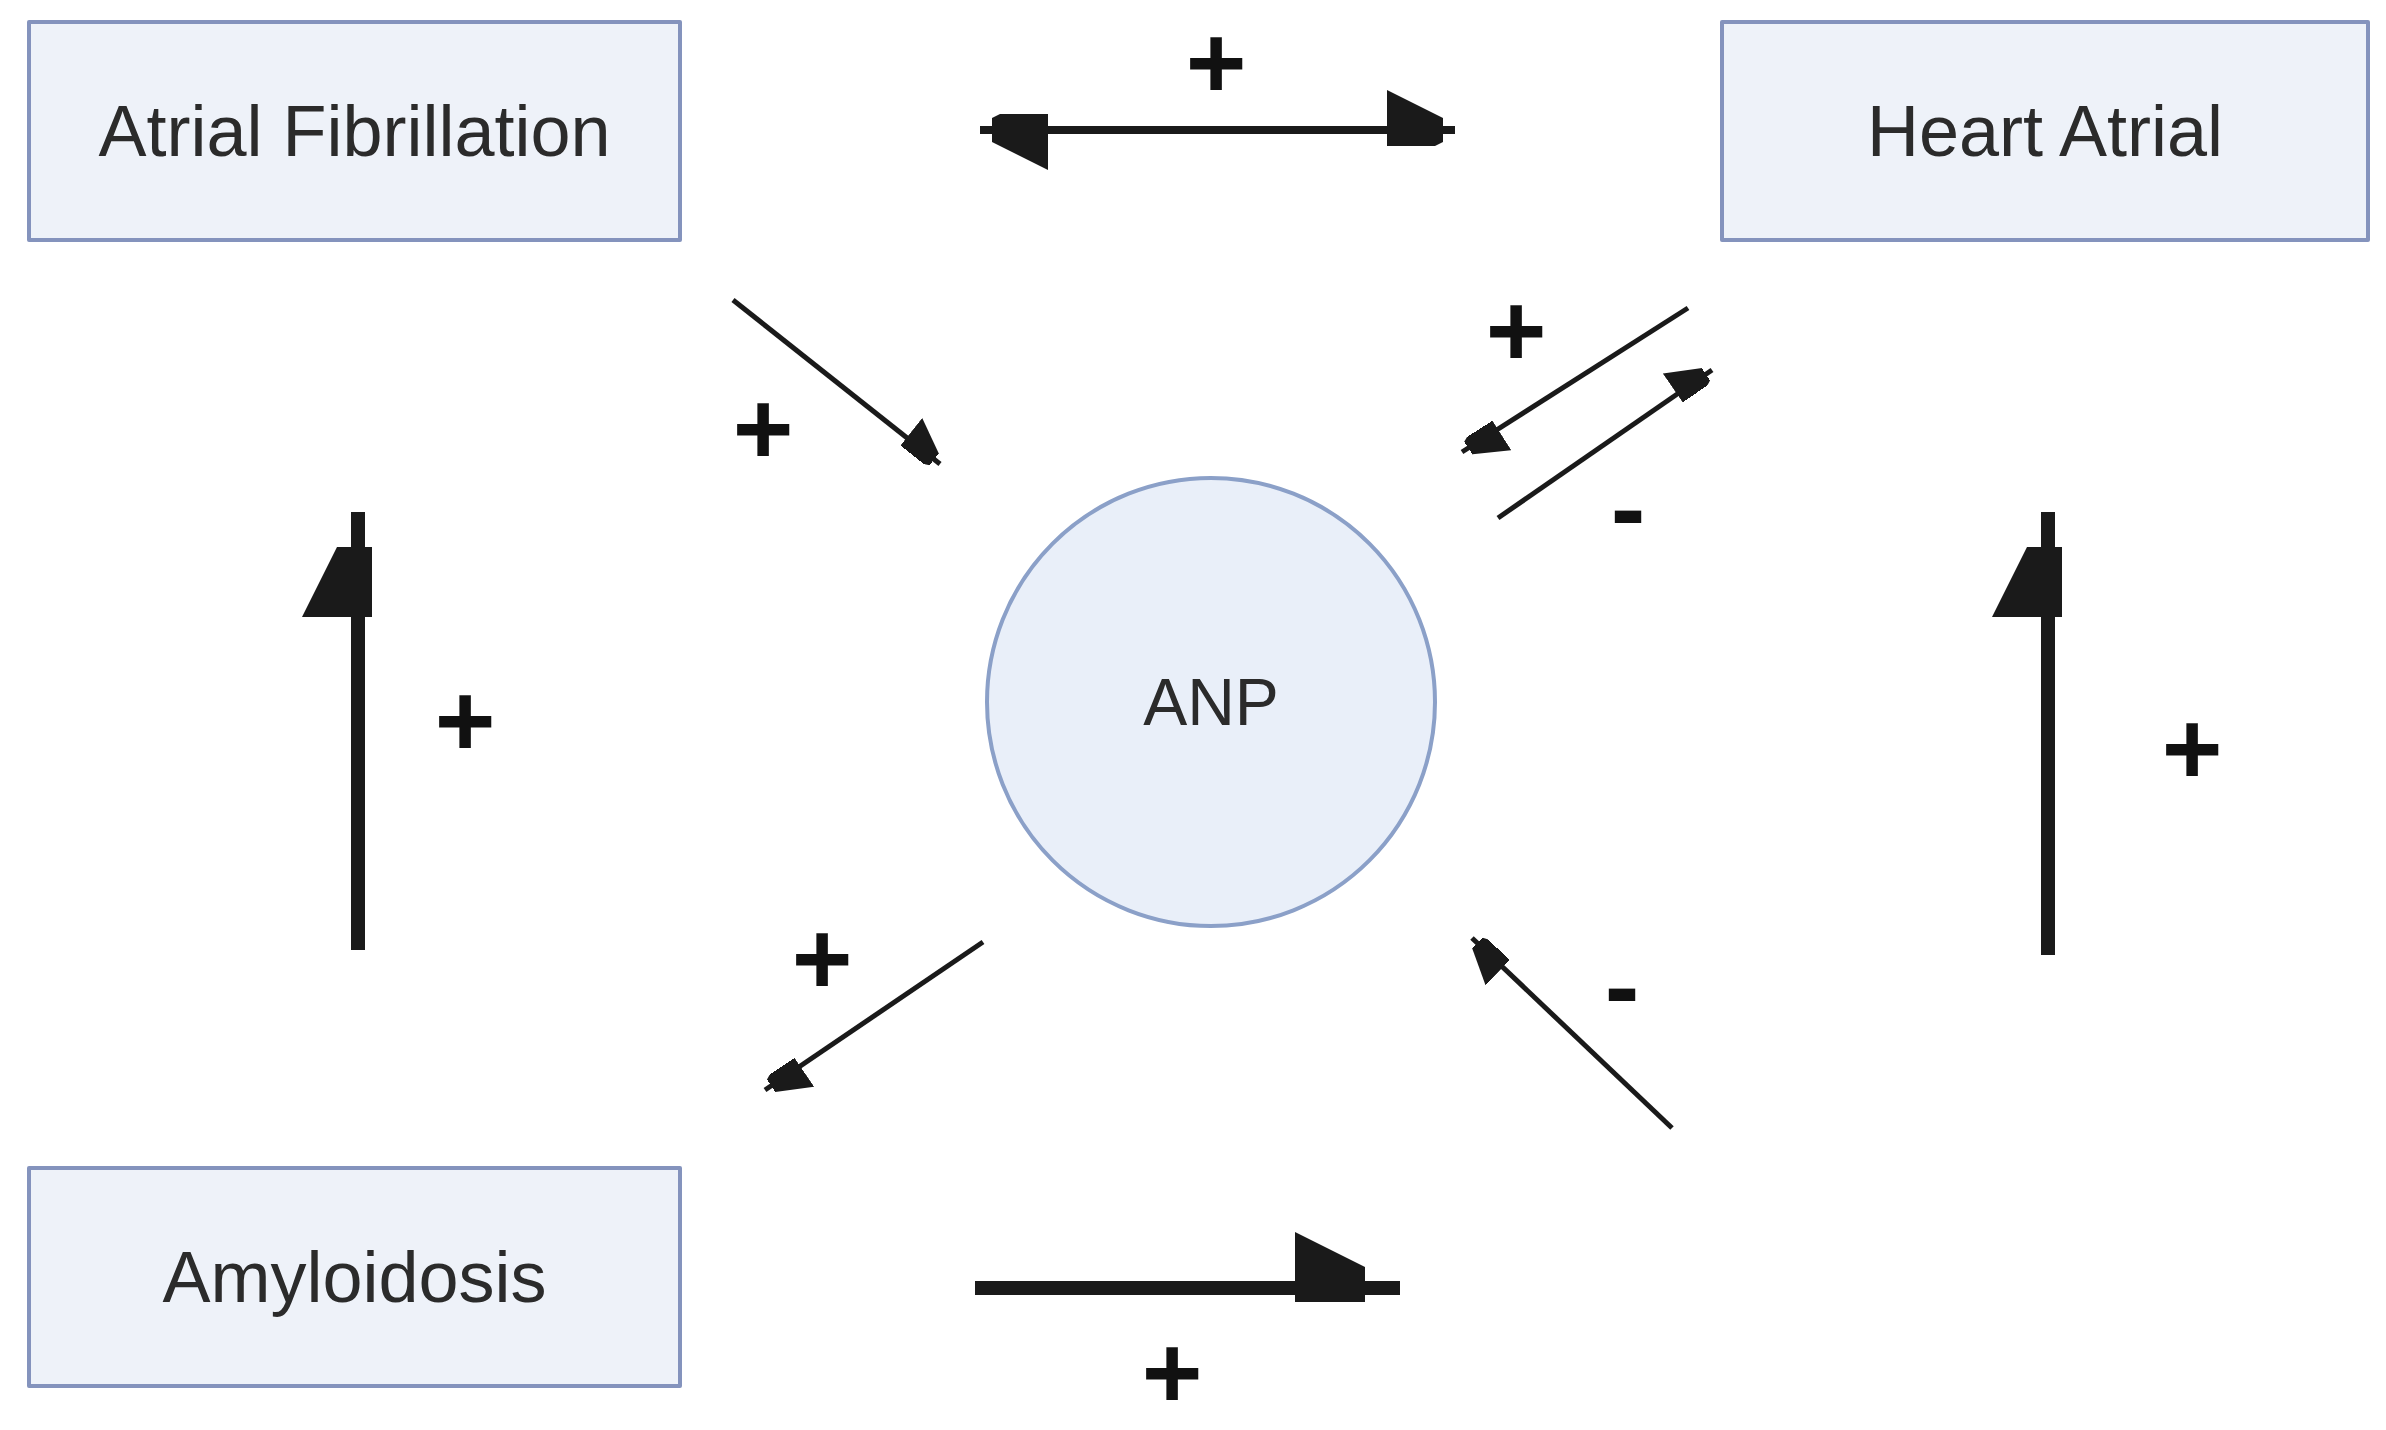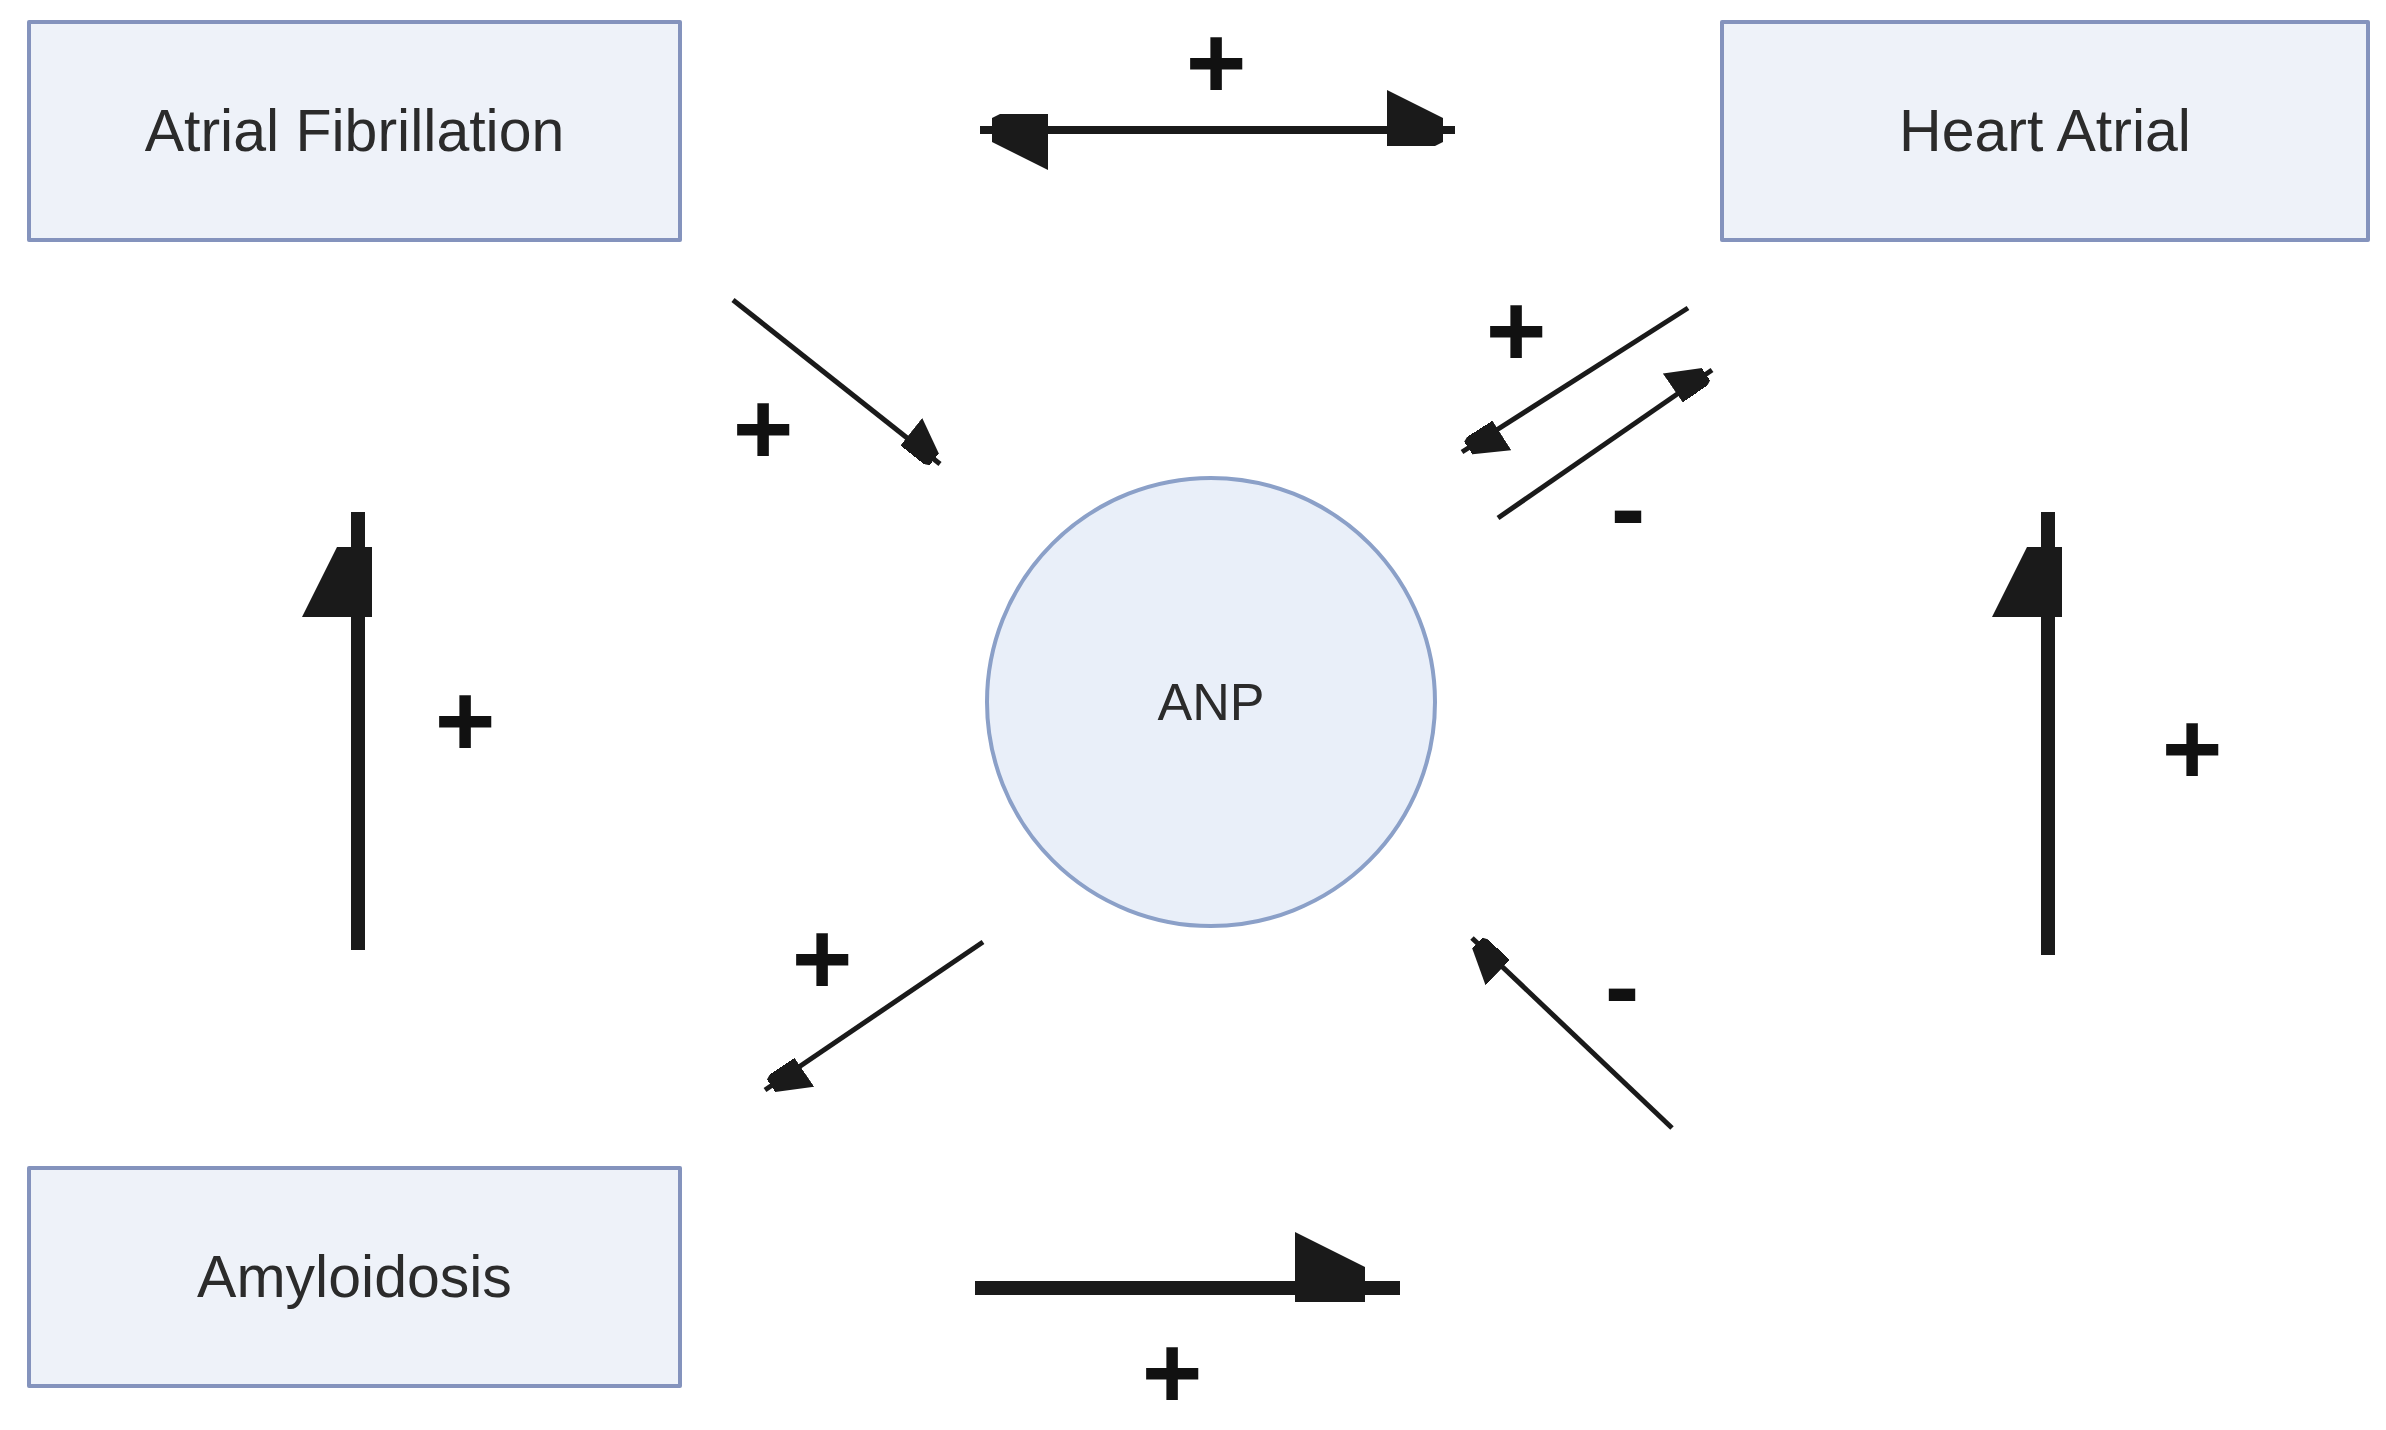--- a/index.html
+++ b/index.html
@@ -16,33 +16,33 @@
     overflow: hidden;
   }
   .node-box {
     position: absolute;
     background: #eef2f9;
     border: 4px solid #8493bd;
     border-radius: 2px;
     display: flex;
     align-items: center;
     justify-content: center;
-    font-size: 59px;
+    font-size: 72px;
     color: #2b2b2b;
     box-sizing: border-box;
   }
   .node-circle {
     position: absolute;
     background: #e9eff9;
     border: 4px solid #8ba0c8;
     border-radius: 50%;
     display: flex;
     align-items: center;
     justify-content: center;
-    font-size: 52px;
+    font-size: 66px;
     color: #2b2b2b;
     box-sizing: border-box;
   }
   .sign {
     position: absolute;
     transform: translate(-50%, -50%);
     font-size: 104px;
     font-weight: 700;
     color: #111111;
     line-height: 1;

